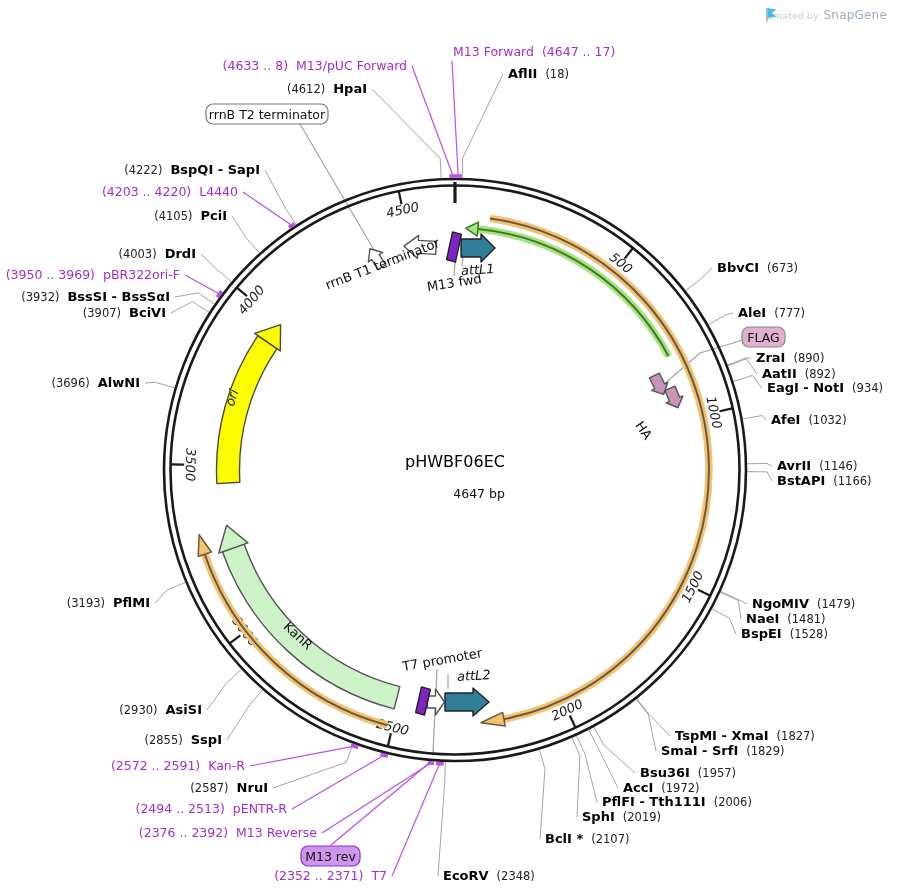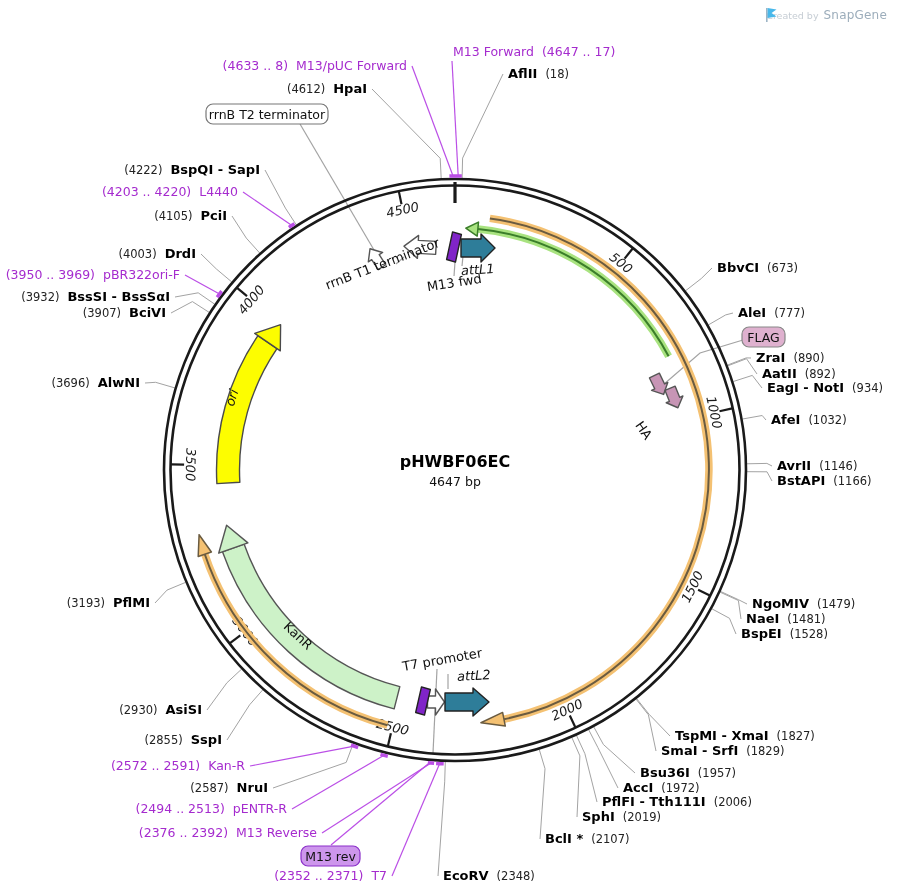--- a/index.html
+++ b/index.html
@@ -4,22 +4,22 @@
 <style>
   html,body{margin:0;padding:0;background:#fff;}
   .canvas{position:relative;width:901px;height:895px;background:#fff;overflow:hidden;
           font-family:"DejaVu Sans","Liberation Sans",sans-serif;}
   svg{position:absolute;left:0;top:0;}
   svg text{font-family:"DejaVu Sans","Liberation Sans",sans-serif;}
   .watermark{position:absolute;top:8px;right:14px;display:flex;align-items:center;gap:5px;}
   .watermark .created{font-size:9.5px;color:#c6cdd4;}
   .watermark .brand{font-size:12px;font-weight:400;color:#9cadbb;letter-spacing:.2px;}
   .title-block{position:absolute;left:455px;top:452px;transform:translateX(-50%);text-align:center;}
-  .title-block .name{font-size:16px;font-weight:bold;color:#000;}
-  .title-block .size{font-size:12.5px;color:#111;margin-top:3px;}
+  .title-block .name{font-size:16px;font-weight:normal;color:#000;}
+  .title-block .size{font-size:12.5px;color:#111;margin-top:15px;text-align:right;}
 </style>
 </head>
 <body>
 
 <div class="canvas">
   <svg id="map-svg" width="901" height="895" viewBox="0 0 901 895">
       <polyline points="441.2,178.3 440.2,158.3 372.0,89.0" fill="none" stroke="#a3a3a3" stroke-width="1"></polyline>
       <polyline points="296.3,224.9 285.4,208.1 265.0,170.0" fill="none" stroke="#a3a3a3" stroke-width="1"></polyline>
       <polyline points="259.7,253.0 246.3,238.1 232.0,216.0" fill="none" stroke="#a3a3a3" stroke-width="1"></polyline>
       <polyline points="231.7,281.9 216.4,269.0 201.0,254.0" fill="none" stroke="#a3a3a3" stroke-width="1"></polyline>

